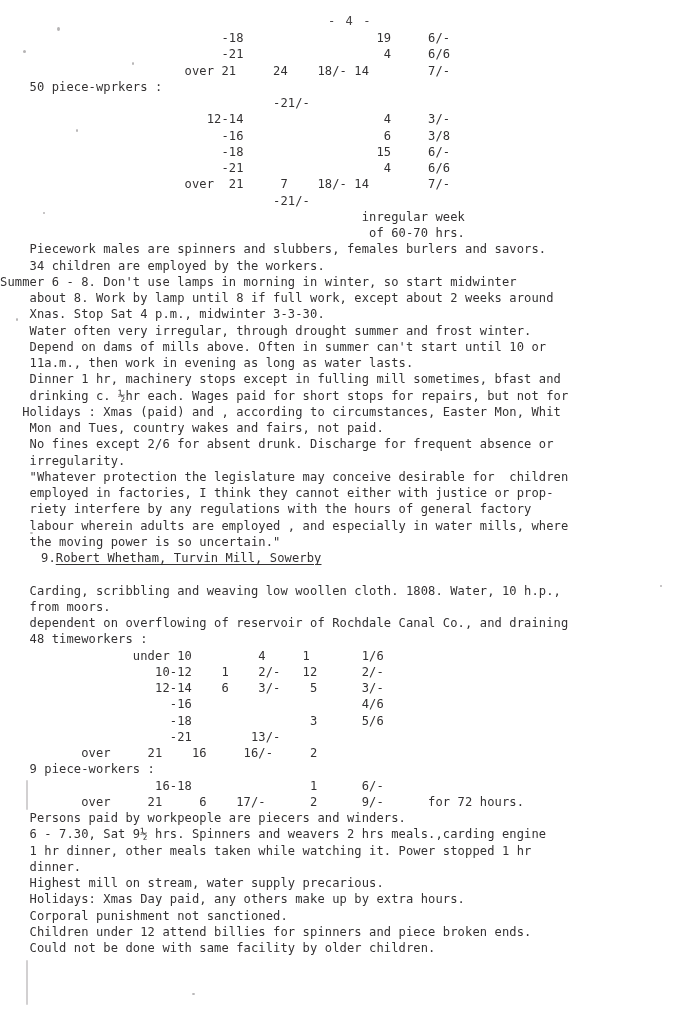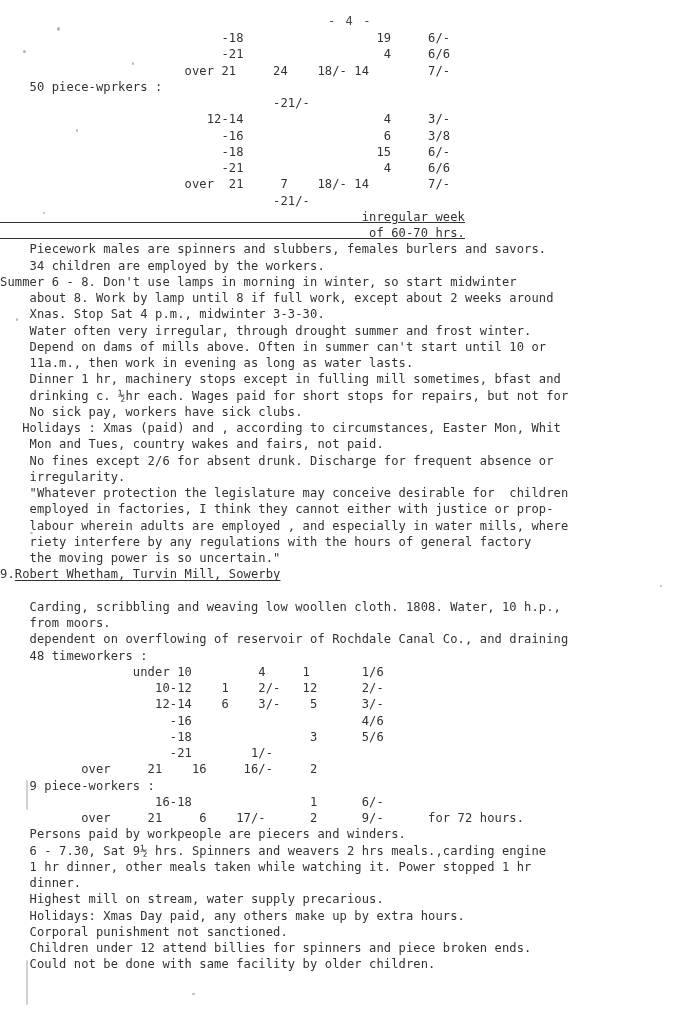--- a/index.html
+++ b/index.html
@@ -43,38 +43,38 @@
     white-space: pre;
     min-height: 16.25px;
   }
   .tbl-line {
     white-space: pre;
     min-height: 16.25px;
   }
   .heading {
     white-space: pre;
     min-height: 16.25px;
+    padding-left: 41px;
   }
   .heading .num {
     text-decoration: none;
   }
   .heading .name {
     text-decoration: underline;
     text-decoration-thickness: 1px;
     text-underline-offset: 2px;
   }
   .blank {
     height: 16.25px;
   }
   .halfblank {
     height: 8px;
   }
   .rightnote {
     white-space: pre;
-    text-decoration: underline;
   }
   
   .speck {
     position: absolute;
     background: #8e8a8c;
     border-radius: 50%;
     opacity: 0.65;
   }
 </style>
 </head>
@@ -115,43 +115,42 @@
     <div class="line">    Piecework males are spinners and slubbers, females burlers and savors.</div>
     <div class="line">    34 children are employed by the workers.</div>
     <div class="line">Summer 6 - 8. Don't use lamps in morning in winter, so start midwinter</div>
     <div class="line">    about 8. Work by lamp until 8 if full work, except about 2 weeks around</div>
     <div class="line">    Xnas. Stop Sat 4 p.m., midwinter 3-3-30.</div>
     <div class="line">    Water often very irregular, through drought summer and frost winter.</div>
     <div class="line">    Depend on dams of mills above. Often in summer can't start until 10 or</div>
     <div class="line">    11a.m., then work in evening as long as water lasts.</div>
     <div class="line">    Dinner 1 hr, machinery stops except in fulling mill sometimes, bfast and</div>
     <div class="line">    drinking c. ½hr each. Wages paid for short stops for repairs, but not for</div>
-    <div class="line">    No sick pay, workers have sick clubs.</div>
     <div class="line">   Holidays : Xmas (paid) and , according to circumstances, Easter Mon, Whit</div>
     <div class="line">    Mon and Tues, country wakes and fairs, not paid.</div>
     <div class="line">    No fines except 2/6 for absent drunk. Discharge for frequent absence or</div>
     <div class="line">    irregularity.</div>
     <div class="line">    "Whatever protection the legislature may conceive desirable for  children</div>
     <div class="line">    employed in factories, I think they cannot either with justice or prop-</div>
+    <div class="line">    riety interfere by any regulations with the hours of general factory</div>
     <div class="line">    labour wherein adults are employed , and especially in water mills, where</div>
-    <div class="line">    riety interfere by any regulations with the hours of general factory</div>
     <div class="line">    the moving power is so uncertain."</div>
 
     <div class="heading"><span class="num">9.</span><span class="name">Robert Whetham, Turvin Mill, Sowerby</span></div>
     <div class="blank"></div>
     <div class="line">    Carding, scribbling and weaving low woollen cloth. 1808. Water, 10 h.p.,</div>
     <div class="line">    from moors.</div>
     <div class="line">    dependent on overflowing of reservoir of Rochdale Canal Co., and draining</div>
     <div class="line">    48 timeworkers :</div>
     <div class="tbl-line">                  under 10         4     1       1/6</div>
     <div class="tbl-line">                     10-12    1    2/-   12      2/-</div>
     <div class="tbl-line">                     12-14    6    3/-    5      3/-</div>
     <div class="tbl-line">                       -16                       4/6</div>
     <div class="tbl-line">                       -18                3      5/6</div>
-    <div class="tbl-line">                       -21        1/-</div>
+    <div class="tbl-line">                       -21        13/-</div>
     <div class="tbl-line">           over     21    16     16/-     2</div>
     <div class="line">    9 piece-workers :</div>
     <div class="tbl-line">                     16-18                1      6/-</div>
     <div class="tbl-line">           over     21     6    17/-      2      9/-      for 72 hours.</div>
     <div class="line">    Persons paid by workpeople are piecers and winders.</div>
     <div class="line">    6 - 7.30, Sat 9½ hrs. Spinners and weavers 2 hrs meals.,carding engine</div>
     <div class="line">    1 hr dinner, other meals taken while watching it. Power stopped 1 hr</div>
     <div class="line">    dinner.</div>
     <div class="line">    Highest mill on stream, water supply precarious.</div>
     <div class="line">    Holidays: Xmas Day paid, any others make up by extra hours.</div>

